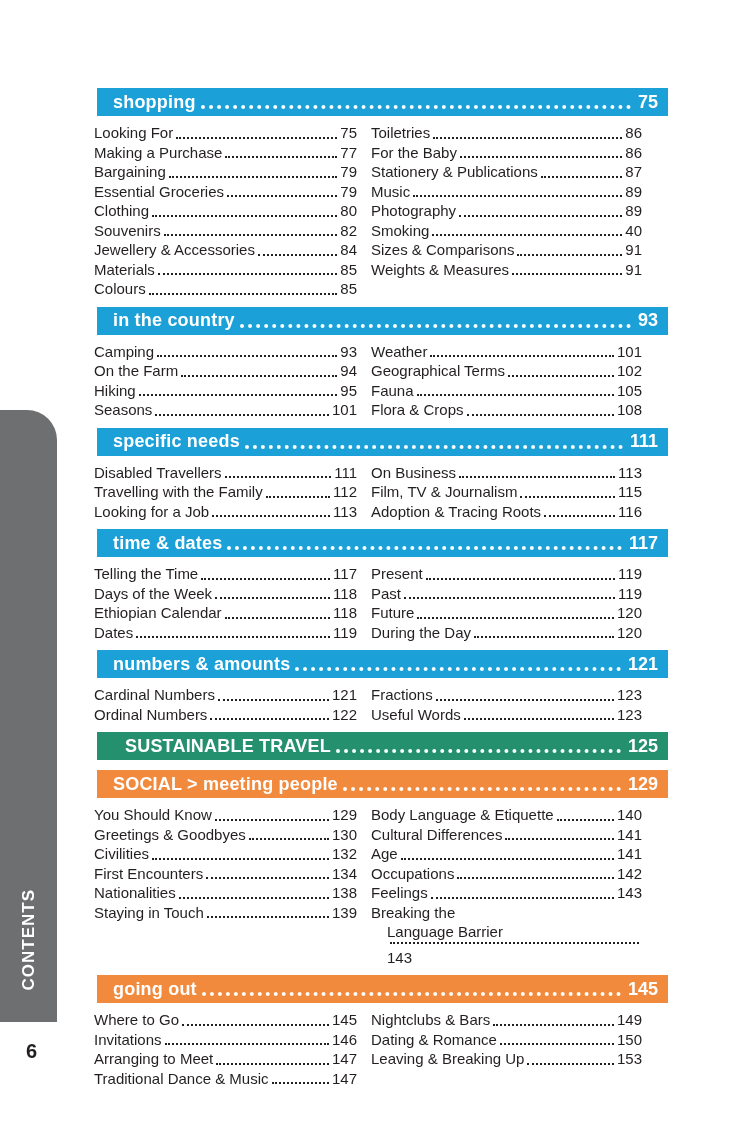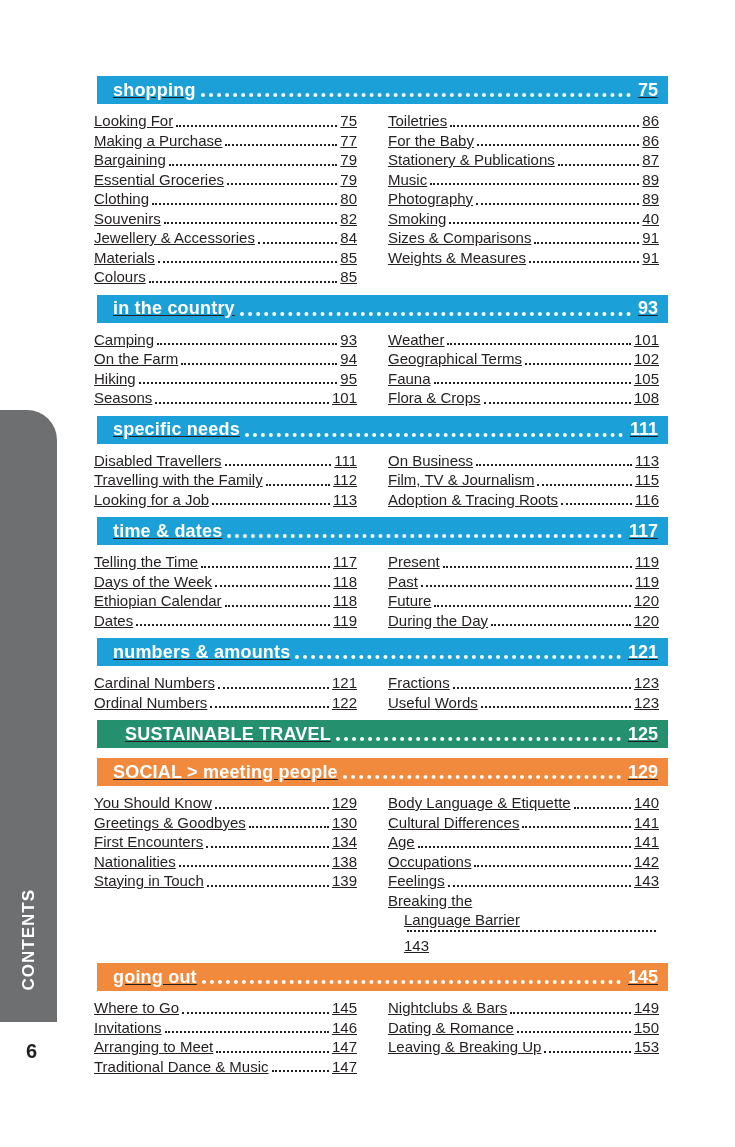--- a/index.html
+++ b/index.html
@@ -20,39 +20,39 @@
   .tab-label{
     writing-mode:vertical-rl;transform:rotate(180deg);
     color:#fff;font-weight:bold;font-size:17px;letter-spacing:1px;
   }
 
   .page-number{
     position:absolute;left:26px;top:1040px;
     font-size:20px;font-weight:bold;color:#231f20;
   }
 
-  .content{position:absolute;left:94px;top:76px;width:574px;text-decoration:underline;}
+  .content{position:absolute;left:94px;top:88px;width:574px;}
 
   
   .bar{
     margin-left:3px;height:28px;display:flex;align-items:center;
     color:#fff;font-weight:bold;font-size:18px;
     padding:0 10px 0 16px;box-sizing:border-box;
   }
   .bar-title{white-space:nowrap;letter-spacing:.2px;}
   .bar-dots{
     flex:1;height:12px;margin:0 7px 0 5px;
     border-bottom:4px dotted rgba(255,255,255,.97);
     transform:translateY(-1px);
   }
   .bar-page{white-space:nowrap;}
 
   
   .cols{
-    display:grid;grid-template-columns:263px 271px;column-gap:31px;
+    display:grid;grid-template-columns:263px 271px;column-gap:14px;
     padding:7px 0 8px;align-items:start;
   }
   .entry{display:flex;line-height:19.5px;font-size:15px;}
   .entry .elabel{white-space:nowrap;}
   .entry .edots{
     flex:1;border-bottom:2px dotted #231f20;margin:0 3px 4px 3px;
   }
   .entry .epage{white-space:nowrap;}
   .entry.indent{padding-left:16px;flex-direction:column;}
   .section.empty{margin-bottom:10px;}
@@ -368,20 +368,25 @@
               <span class="elabel">You Should Know</span>
               <span class="edots"></span>
               <span class="epage">129</span>
             </div>
             <div class="entry">
               <span class="elabel">Greetings &amp; Goodbyes</span>
               <span class="edots"></span>
               <span class="epage">130</span>
             </div>
             <div class="entry">
+              <span class="elabel">Civilities</span>
+              <span class="edots"></span>
+              <span class="epage">132</span>
+            </div>
+            <div class="entry">
               <span class="elabel">First Encounters</span>
               <span class="edots"></span>
               <span class="epage">134</span>
             </div>
             <div class="entry">
               <span class="elabel">Nationalities</span>
               <span class="edots"></span>
               <span class="epage">138</span>
             </div>
             <div class="entry">

